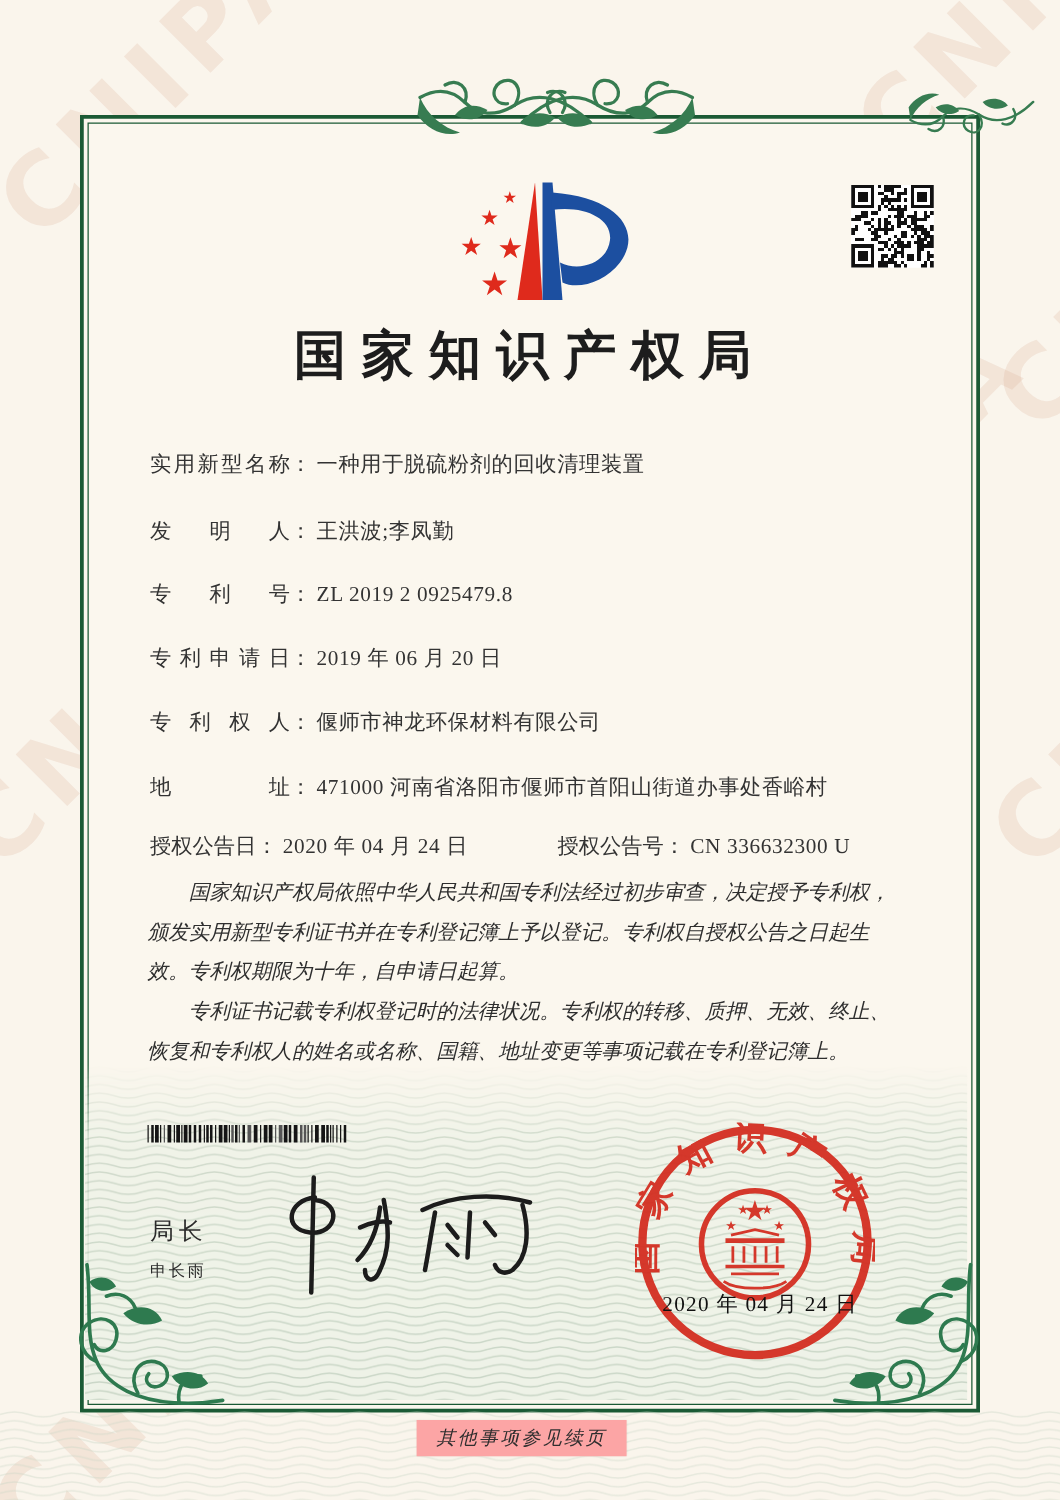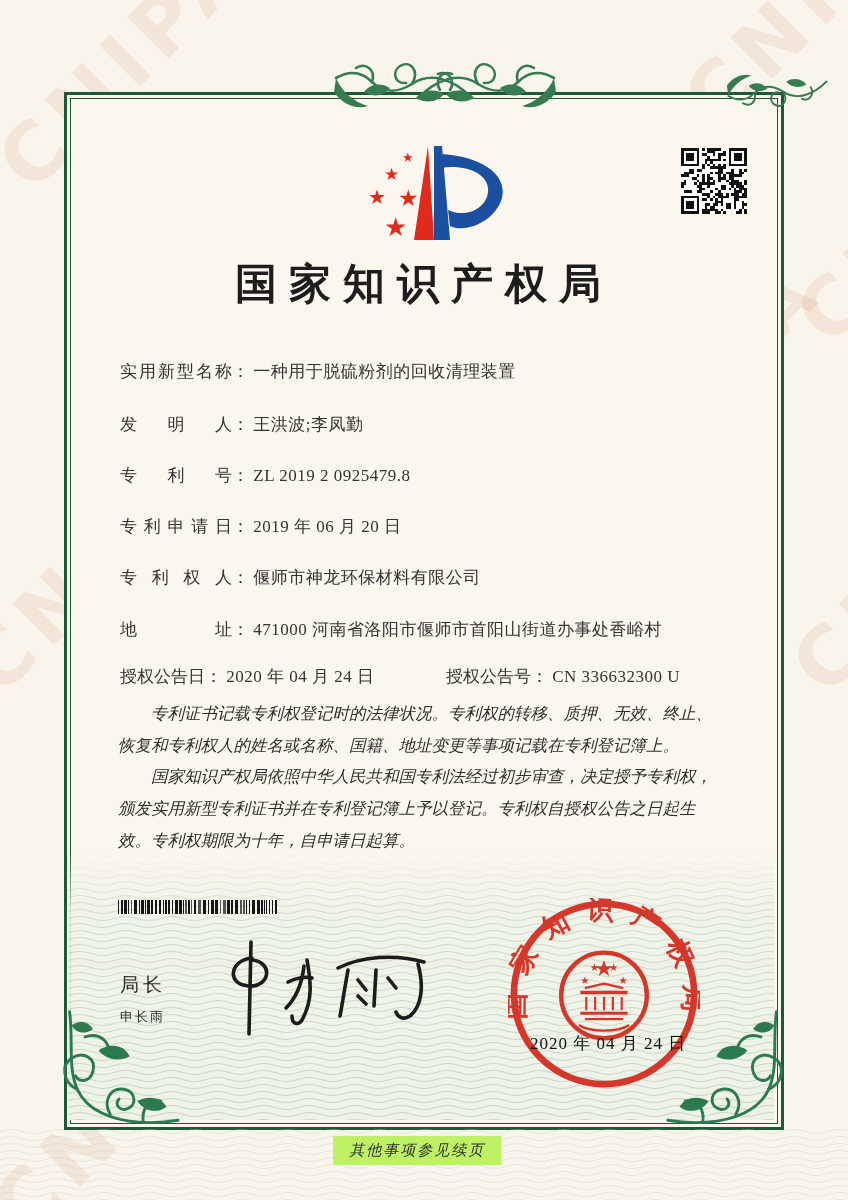--- a/index.html
+++ b/index.html
@@ -44,21 +44,21 @@
   .signature{position:absolute;left:212px;top:938px;width:240px;height:104px;}
 
   .seal{position:absolute;left:508px;top:898px;width:192px;height:192px;}
   .seal-date{position:absolute;left:504px;top:1032px;width:208px;text-align:center;
       font-size:17px;letter-spacing:1px;color:#111;}
 
   .page-num{position:absolute;left:64px;top:1092px;width:714px;text-align:center;
       font-size:13.5px;letter-spacing:2px;color:#333;}
 
   .note-box{position:absolute;left:50%;top:1136px;transform:translateX(-54%);
-      background:#bef264;padding:5px 16px;font-size:15px;font-style:italic;
+      background:#fca5a5;padding:5px 16px;font-size:15px;font-style:italic;
       letter-spacing:2px;color:#2e2e2e;box-shadow:0 0 2px rgba(0,0,0,.06);font-family:Liberation Serif, serif;}
 
   .waves{position:absolute;pointer-events:none;}
   .orn{position:absolute;pointer-events:none;}
 </style>
 </head>
 <body>
 
 <div class="page">
 
@@ -504,22 +504,22 @@
       <span class="flabel2">授权公告日</span><span>：</span>
       <span class="fvalue">2020 年 04 月 24 日</span>
     </div>
     <div class="frow2" style="top:313px;left:326px;">
       <span class="flabel2">授权公告号</span><span>：</span>
       <span class="fvalue">CN 336632300 U</span>
     </div>
   </div>
 
   <div class="paras">
+    <p>国家知识产权局依照中华人民共和国专利法经过初步审查，决定授予专利权，颁发实用新型专利证书并在专利登记簿上予以登记。专利权自授权公告之日起生效。专利权期限为十年，自申请日起算。</p>
     <p>专利证书记载专利权登记时的法律状况。专利权的转移、质押、无效、终止、恢复和专利权人的姓名或名称、国籍、地址变更等事项记载在专利登记簿上。</p>
-    <p>国家知识产权局依照中华人民共和国专利法经过初步审查，决定授予专利权，颁发实用新型专利证书并在专利登记簿上予以登记。专利权自授权公告之日起生效。专利权期限为十年，自申请日起算。</p>
   </div>
 
   <div class="barcode" id="barcode">
       <div style="width:1px;background:#151515"></div>
       <div style="width:2px"></div>
       <div style="width:2px;background:#151515"></div>
       <div style="width:1px"></div>
       <div style="width:3px;background:#151515"></div>
       <div style="width:1px"></div>
       <div style="width:1px;background:#151515"></div>

